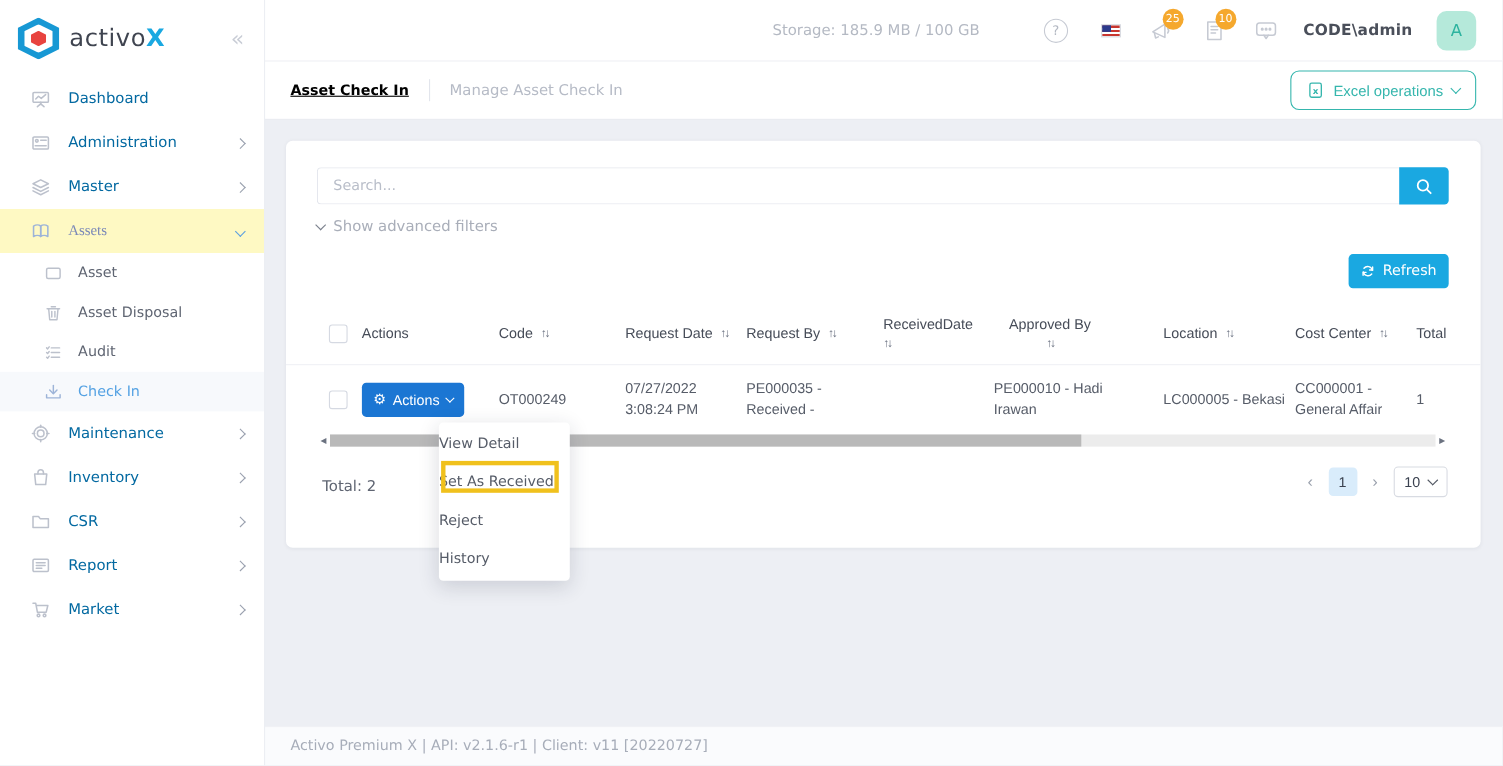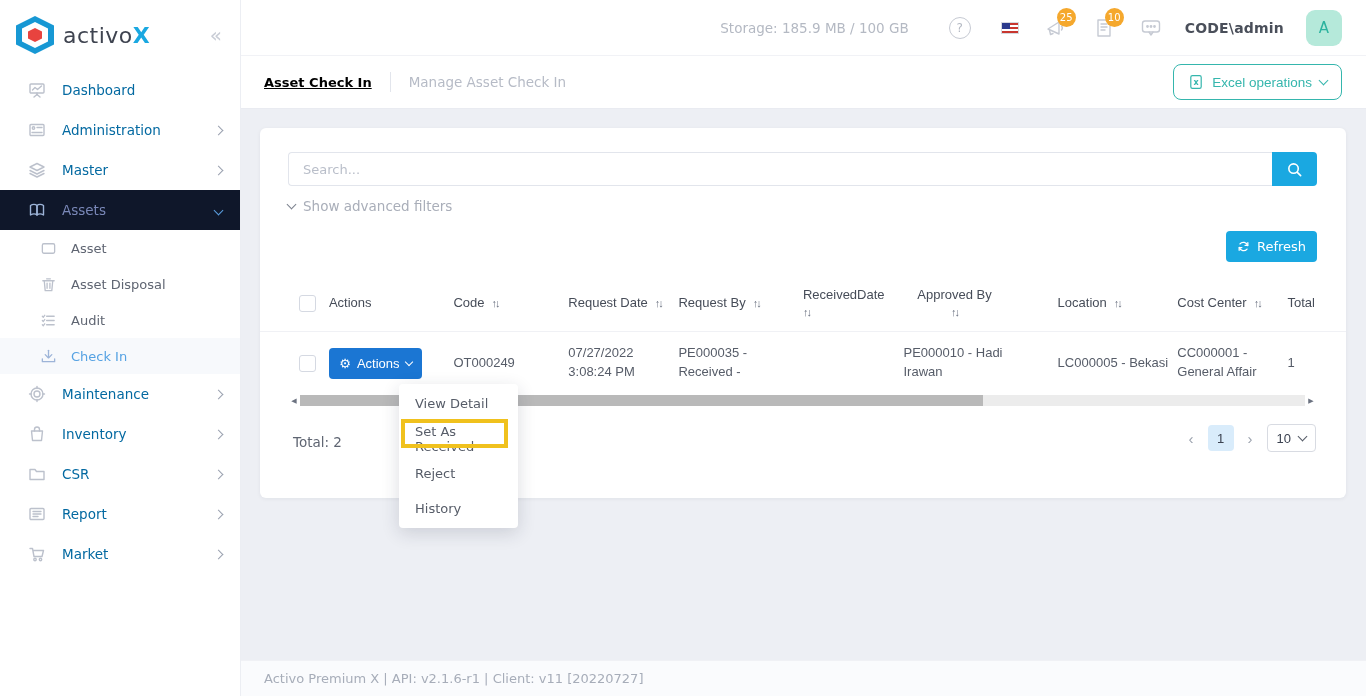--- a/index.html
+++ b/index.html
@@ -12,33 +12,33 @@
   .logo-hex { position:relative; width:38px; height:38px; margin-right:9px; }
   .hex { position:absolute; inset:0; background:#1798d4; clip-path:polygon(50% 0,100% 25%,100% 75%,50% 100%,0 75%,0 25%); }
   .hex.inner { inset:6px; background:#ffffff; }
   .hex.core { inset:12px; background:#e8433f; }
   .logo-text { font-size:22px; color:#3f4450; letter-spacing:.5px; }
   .logo-text .x { color:#1aa8e1; font-weight:bold; }
   .collapse { margin-left:auto; color:#c9cdd6; font-size:20px; cursor:pointer; }
   .nav-item { height:40px; display:flex; align-items:center; padding:0 18px 0 28px; color:#0369a1; font-size:13.5px; cursor:pointer; }
   .nav-item .ic { width:18px; height:18px; margin-right:16px; flex:0 0 18px; }
   .nav-item .chev { margin-left:auto; color:#9aa1af; }
-  .nav-item.active-parent { background:#0f172a; color:#7a88b8; }
+  .nav-item.active-parent { background:#fef9c3; color:#7a88b8;font-family:Liberation Serif, serif; }
   .nav-item.active-parent .chev { color:#5b9fe0; }
   .sub-item { height:36px; display:flex; align-items:center; padding:0 18px 0 40px; color:#5f6572; font-size:13px; cursor:pointer; }
   .sub-item .ic { width:17px; height:17px; margin-right:14px; flex:0 0 17px; }
   .sub-item.active { background:#f7f9fc; color:#55a2e3; }
   .chev { width:7px; height:7px; border-right:1.6px solid currentColor; border-bottom:1.6px solid currentColor; transform:rotate(-45deg); display:inline-block; }
   .chev.down { transform:rotate(45deg); }
   svg.o { fill:none; stroke:#bcc1cc; stroke-width:1.4; stroke-linecap:round; stroke-linejoin:round; }
   .sub-item.active svg.o, .nav-item.active-parent svg.o { stroke:#9db4d8; }
 
   
   .topbar { position:absolute; left:240px; top:0; width:1126px; height:55px; background:#ffffff; display:flex; align-items:center; justify-content:flex-end; padding-right:24px; gap:22px; }
-  .storage { color:#b4b9c3; font-size:13.5px; margin-right:14px; }
+  .storage { color:#b4b9c3; font-size:13.5px; margin-right:32px; }
   .tb-ic { position:relative; width:26px; height:26px; display:flex; align-items:center; justify-content:flex-end; cursor:pointer; }
   .help-circle { width:22px; height:22px; border:1.4px solid #c6cad3; border-radius:50%; color:#b4b9c3; font-size:12px; display:flex; align-items:center; justify-content:center; }
   .flag { width:18px; height:12px; background:repeating-linear-gradient(#c8362f 0 2px,#fff 2px 4px); position:relative; border:.5px solid #d6d9df; }
   .flag::after { content:""; position:absolute; left:0; top:0; width:8px; height:6px; background:#2b3a8c; }
   .badge { position:absolute; top:-7px; right:-9px; min-width:19px; height:19px; border-radius:50%; background:#f5a82d; color:#fff; font-size:10px; display:flex; align-items:center; justify-content:center; padding:0 3px; }
   .username { color:#4a4f5a; font-size:14px; font-weight:bold; letter-spacing:.2px; }
   .avatar { width:36px; height:36px; border-radius:9px; background:#b5e9da; color:#2cb39f; font-size:15px; display:flex; align-items:center; justify-content:center; cursor:pointer; }
 
   
   .page-header { position:absolute; left:240px; top:55px; width:1126px; height:53px; background:#ffffff; border-top:1px solid #f1f2f6; box-shadow:0 1px 0 #e9ebf1; display:flex; align-items:center; padding:0 24px; z-index:2; }
@@ -91,21 +91,21 @@
   
   .total-label { position:absolute; left:33px; top:306px; font-size:13.5px; color:#5f6572; }
   .pager { position:absolute; right:30px; top:296px; display:flex; align-items:center; gap:10px; font-family:"Liberation Sans", sans-serif; }
   .pg-arrow { color:#9aa1ad; font-size:15px; cursor:pointer; padding:0 4px; }
   .pg-page { width:26px; height:26px; background:#d9ecfb; color:#3b4250; font-size:13px; border-radius:4px; display:flex; align-items:center; justify-content:center; cursor:pointer; }
   .pg-size { height:28px; border:1px solid #d8dbe2; border-radius:4px; background:#fff; display:flex; align-items:center; gap:8px; padding:0 9px; font-size:13px; color:#3b4250; cursor:pointer; }
   .pg-size .chev { border-color:#555b66; margin-top:-3px; }
 
   
   .dropdown { position:absolute; left:399px; top:384px; width:119px; background:#fff; border-radius:4px; box-shadow:0 5px 18px rgba(30,35,60,.16); z-index:10; padding:2px 0; }
-  .dd-item { height:35px; display:flex; align-items:center; padding-left:16px; font-size:13px; color:#565c68; cursor:pointer; }
+  .dd-item { height:35px; display:flex; align-items:center; font-size:13px; color:#565c68; cursor:pointer; }
   .dd-highlight { position:absolute; left:2px; top:35px; width:107px; height:29px; border:4px solid #f0c11d; pointer-events:none; }
 
   
   .footer { position:absolute; left:240px; top:660px; width:1126px; height:36px; background:#fafbfd; border-top:1px solid #f0f1f5; display:flex; align-items:center; padding-left:24px; color:#a7adb9; font-size:13px; }
 </style>
 </head>
 <body>
 
 <div class="page">
 

